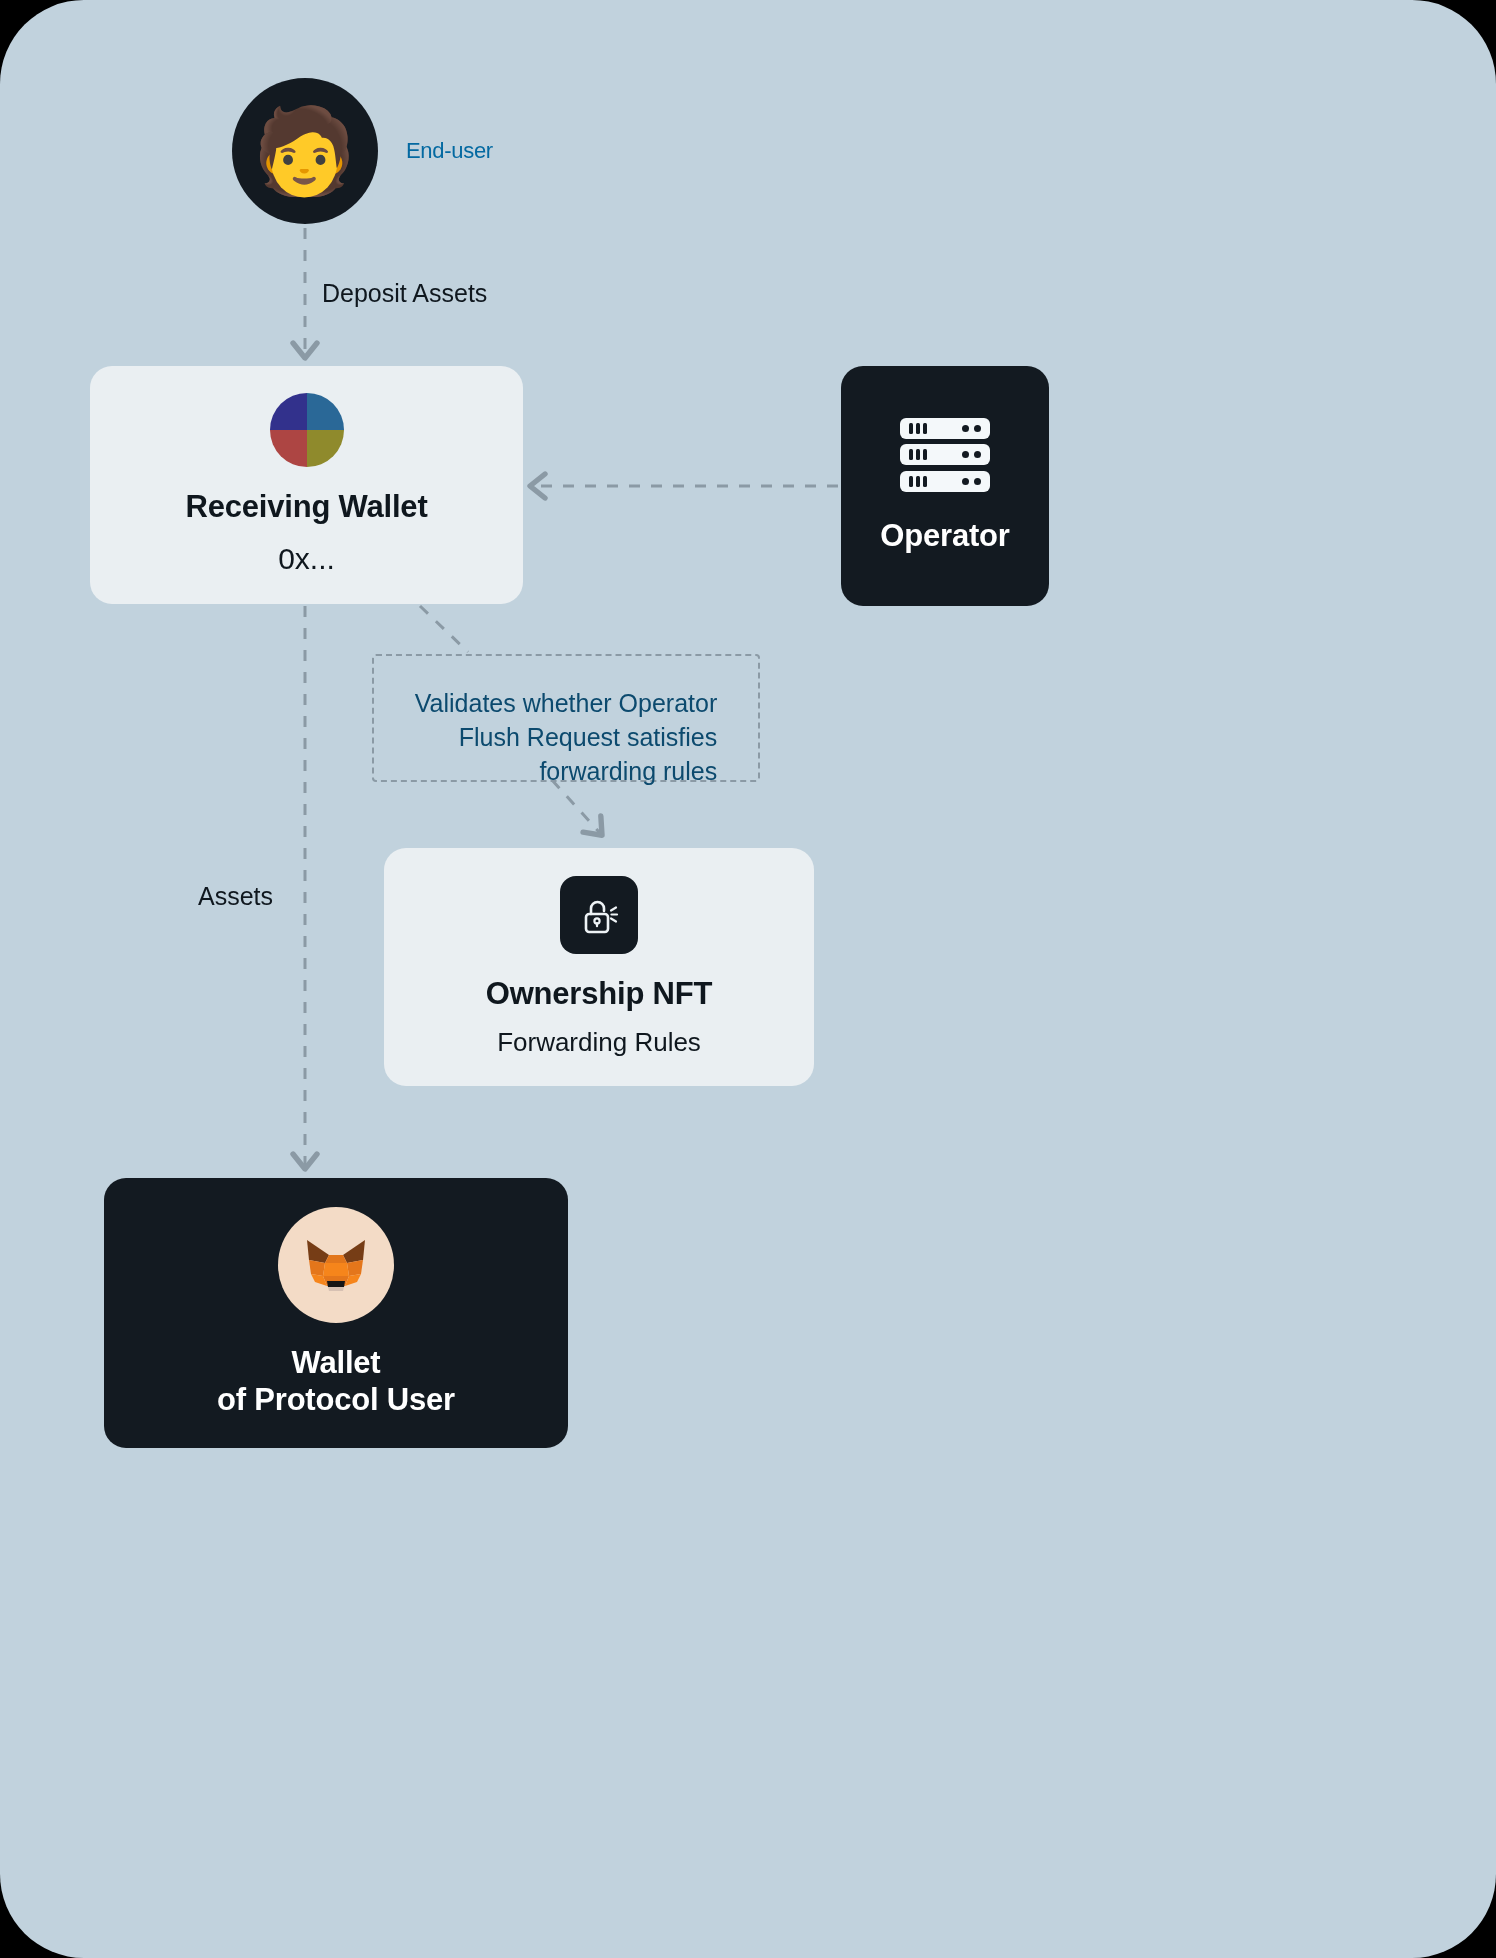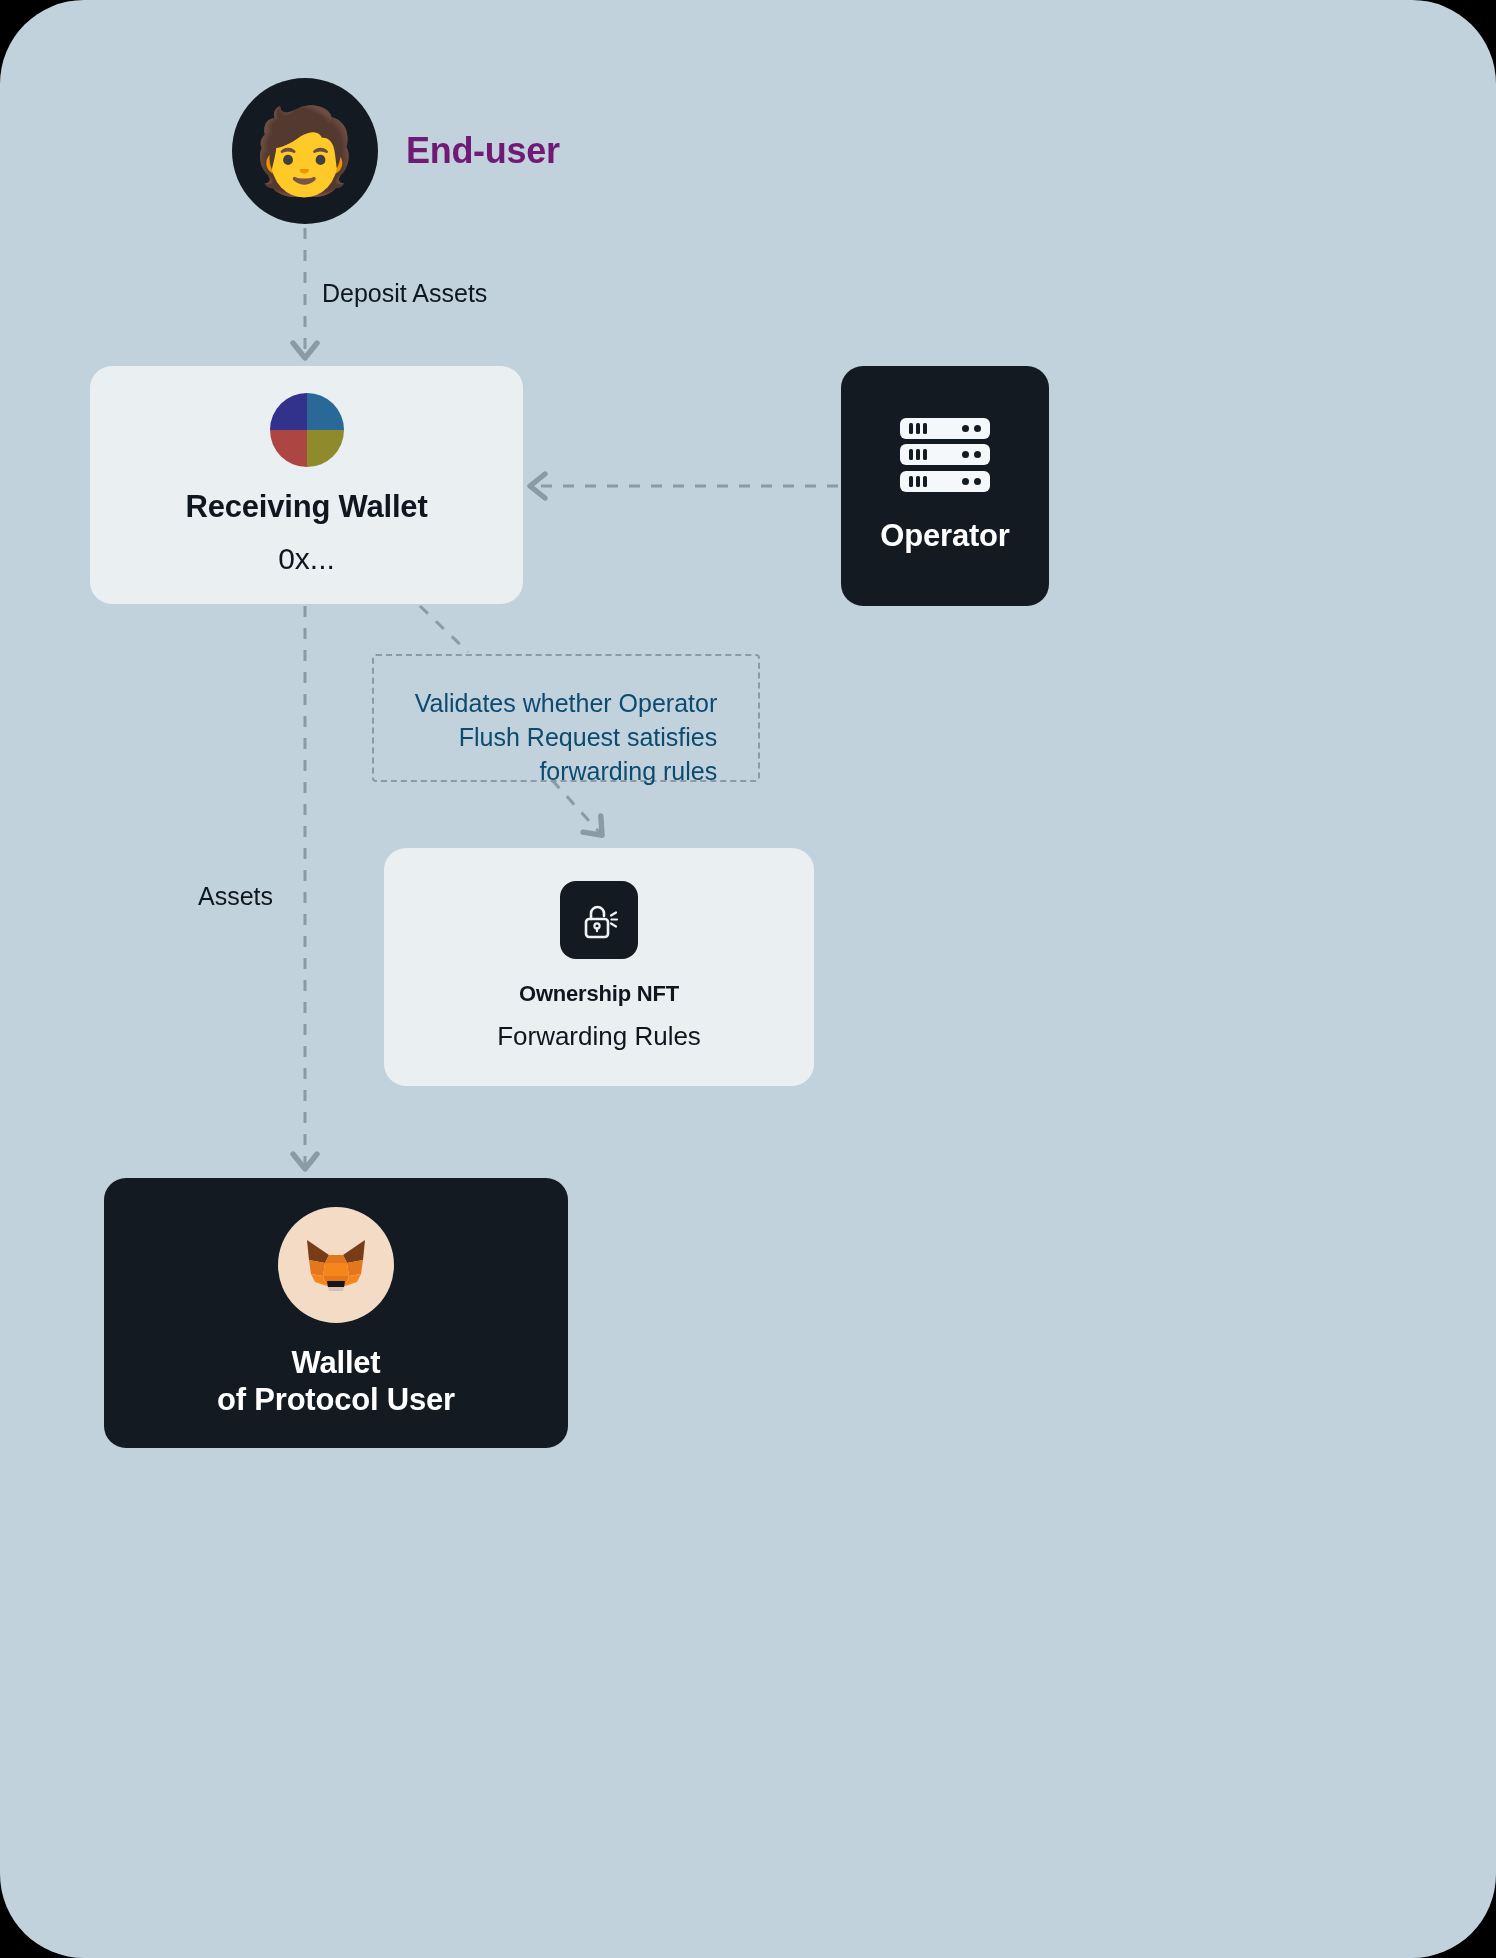--- a/index.html
+++ b/index.html
@@ -20,21 +20,21 @@
   .card-dark{background:#131a21;}
 
   .card-title{font-weight:bold;color:#0f171e;letter-spacing:-0.2px;text-align:center;line-height:1.18;}
   .card-title.on-dark{color:#ffffff;}
   .card-sub{color:#0f171e;text-align:center;line-height:1.2;}
 
   
   #end-user-node{position:absolute;left:232px;top:78px;display:flex;align-items:center;gap:28px;}
   #end-user-avatar{width:146px;height:146px;border-radius:50%;background:#131a21;
         display:flex;align-items:center;justify-content:center;font-size:84px;line-height:1;}
-  #end-user-label{font-size:36px;font-weight:bold;color:#701a75;letter-spacing:-0.3px;}
+  #end-user-label{font-size:22px;font-weight:normal;color:#0369a1;letter-spacing:-0.3px;}
 
   
   #receiving-wallet{left:90px;top:366px;width:433px;height:238px;align-items:center;}
   #rw-icon{width:74px;height:74px;border-radius:50%;overflow:hidden;position:relative;margin-bottom:22px;}
   #rw-icon i{position:absolute;width:50%;height:50%;display:block;}
   #rw-icon i.q1{left:0;top:0;background:#32318c;}
   #rw-icon i.q2{right:0;top:0;background:#2a6897;}
   #rw-icon i.q3{left:0;bottom:0;background:#ad4543;}
   #rw-icon i.q4{right:0;bottom:0;background:#8f8a2c;}
   #receiving-wallet .card-title{font-size:31px;}
@@ -48,21 +48,21 @@
   .server-bar .lines{display:flex;gap:3.5px;}
   .server-bar .lines b{display:block;width:3.5px;height:11px;background:#131a21;border-radius:1.5px;}
   .server-bar .dots{display:flex;gap:5px;}
   .server-bar .dots b{display:block;width:7px;height:7px;border-radius:50%;background:#131a21;}
   #operator .card-title{font-size:31px;}
 
   
   #ownership-nft{left:384px;top:848px;width:430px;height:238px;}
   #nft-icon{width:78px;height:78px;border-radius:16px;background:#131a21;
         display:flex;align-items:center;justify-content:center;margin-bottom:22px;}
-  #ownership-nft .card-title{font-size:22px;}
+  #ownership-nft .card-title{font-size:31px;}
   #ownership-nft .card-sub{font-size:26px;margin-top:14px;}
 
   
   #protocol-wallet{left:104px;top:1178px;width:464px;height:270px;}
   #mm-avatar{width:116px;height:116px;border-radius:50%;background:#f3dbc6;
         display:flex;align-items:center;justify-content:center;margin-bottom:22px;}
   #protocol-wallet .card-title{font-size:31px;}
 
   
   #validation-box{position:absolute;left:372px;top:654px;width:384px;height:124px;

